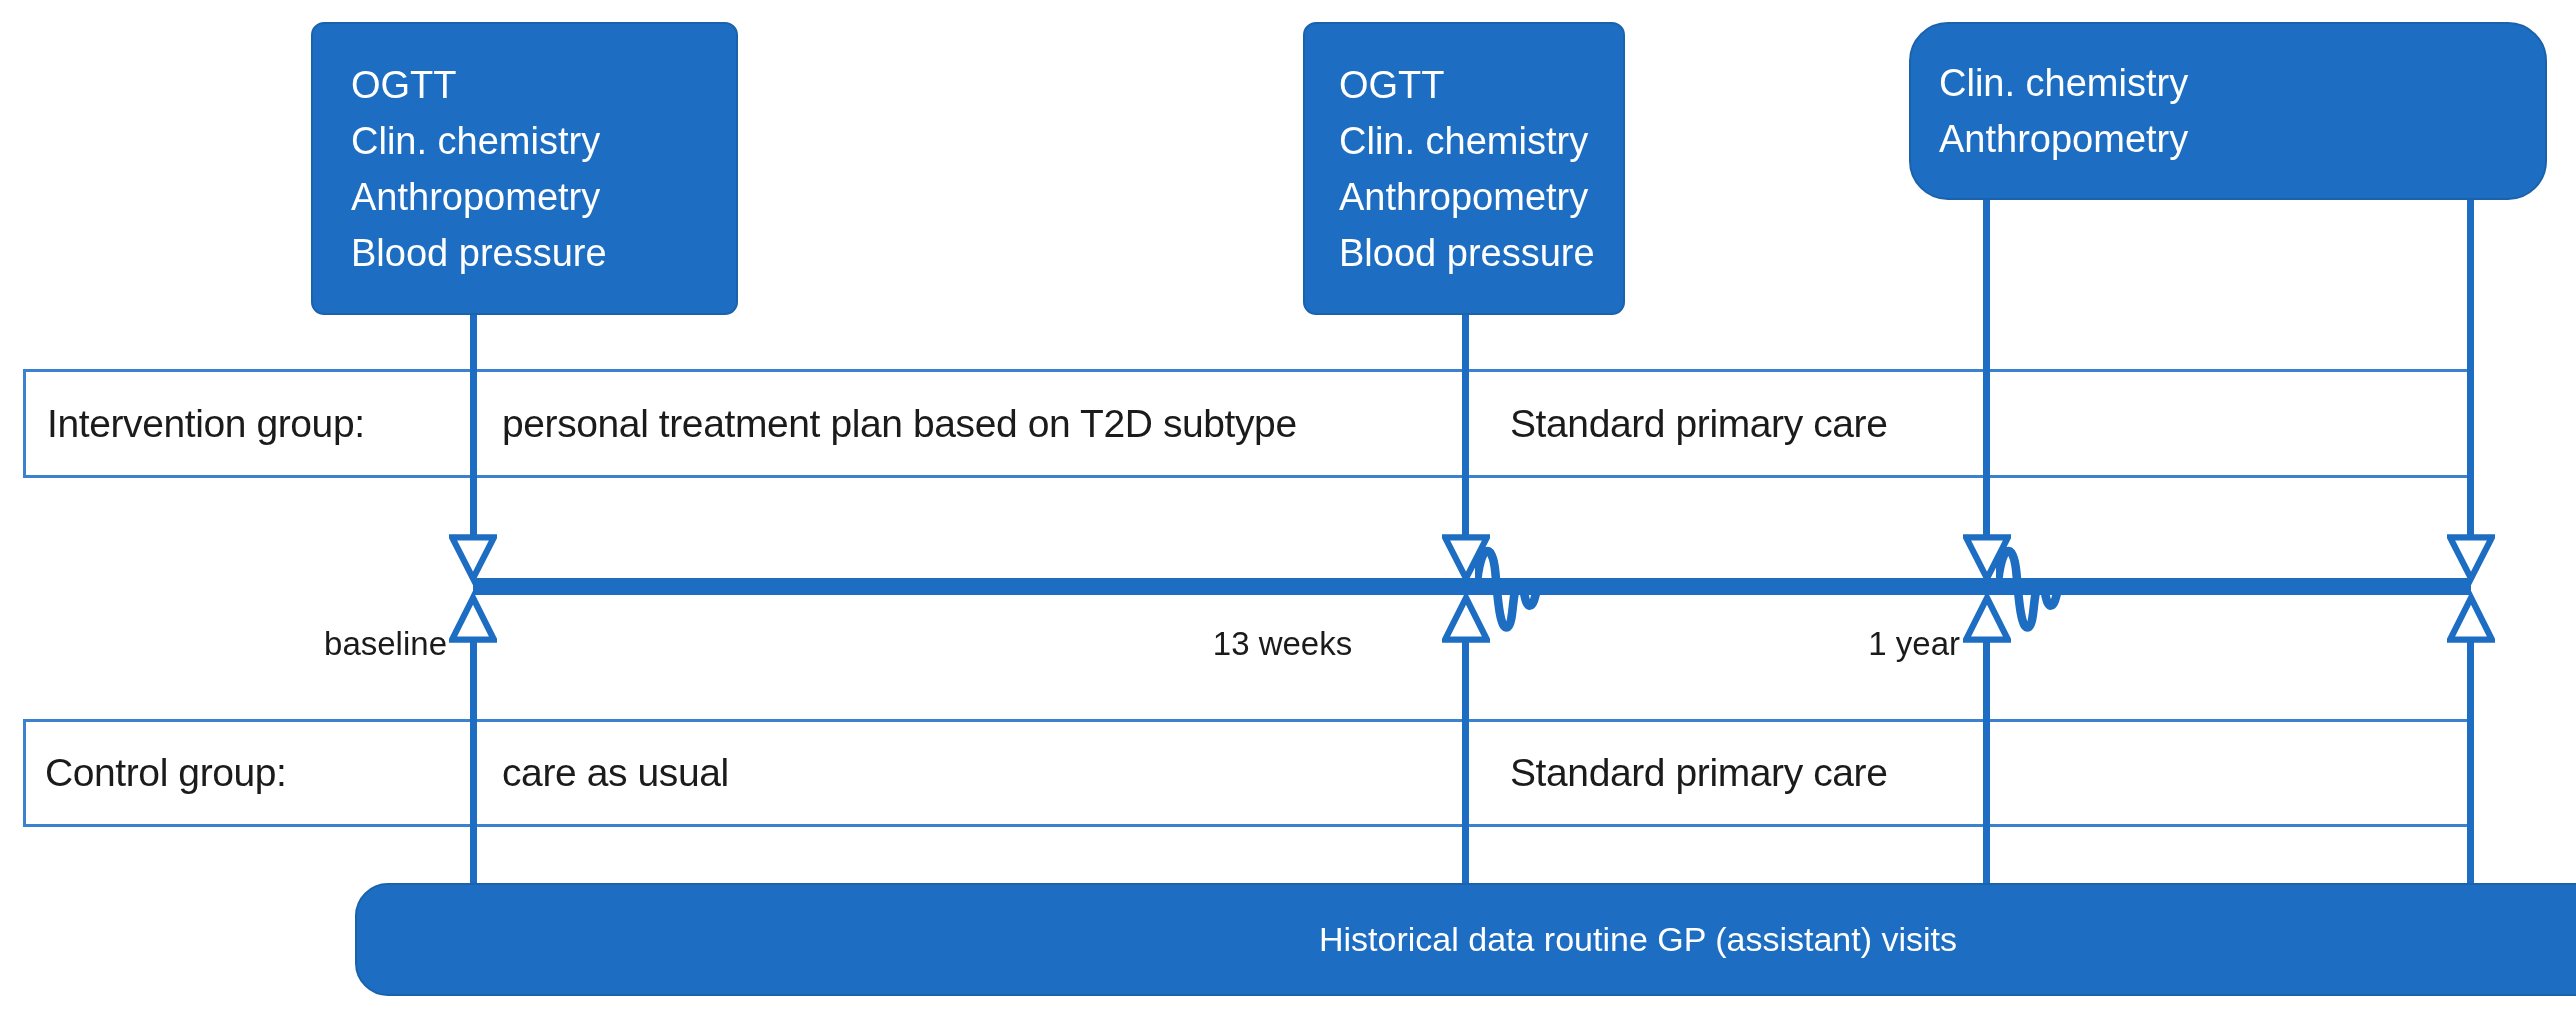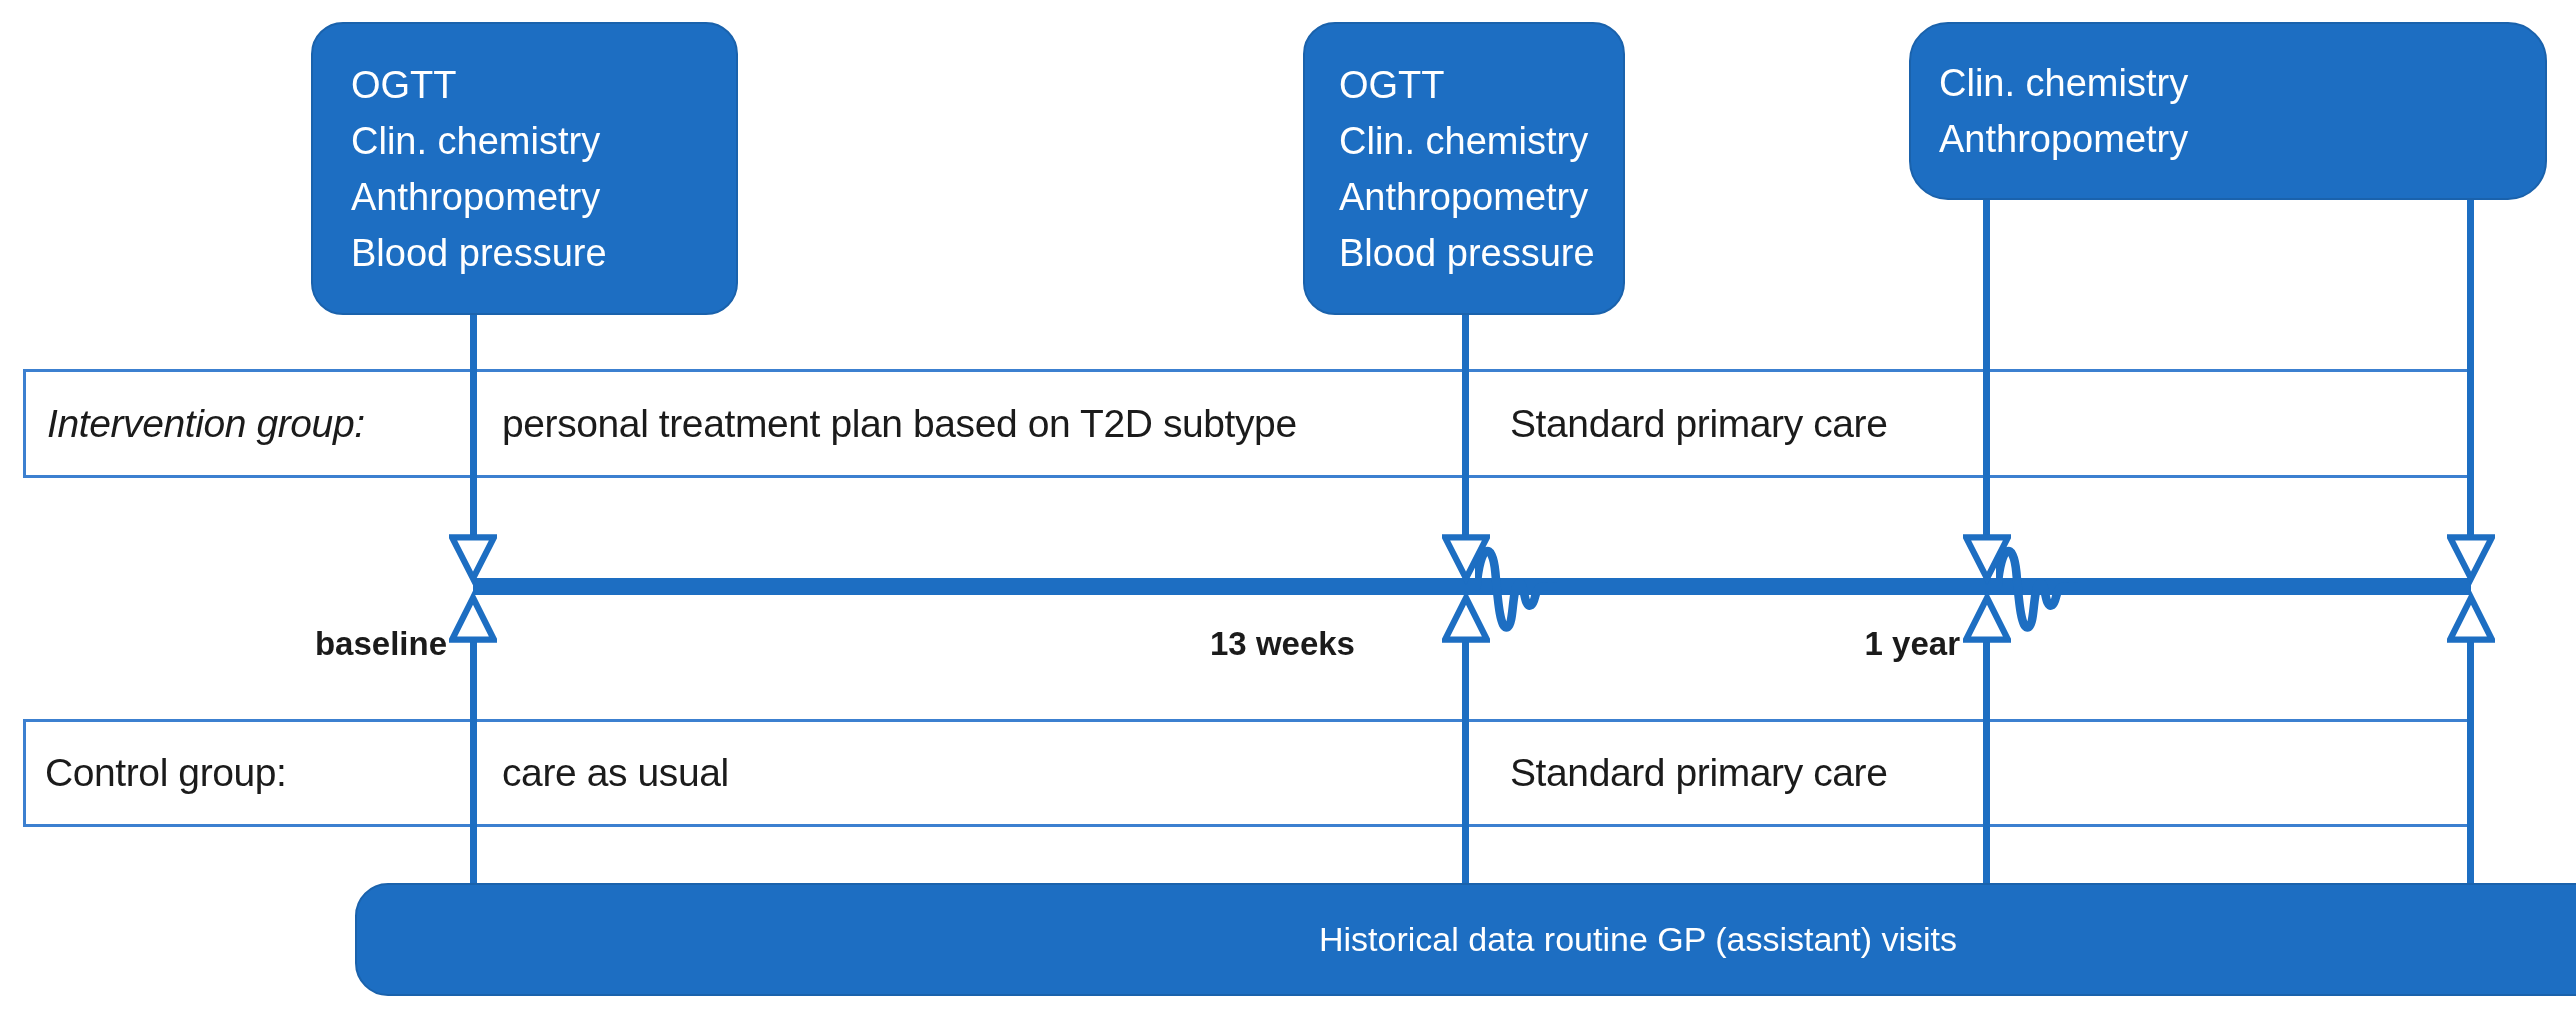--- a/index.html
+++ b/index.html
@@ -15,46 +15,46 @@
   .row-text{
     position:absolute;height:109px;display:flex;align-items:center;
     font-size:39px;letter-spacing:-0.4px;white-space:nowrap;z-index:5;
   }
   
   .timeline-bar{position:absolute;left:473px;top:578px;width:1998px;height:17px;background:#1d6ec2;z-index:2;}
   .connector{position:absolute;width:7px;background:#1d6ec2;z-index:3;}
   .marker-svg{position:absolute;width:48px;height:109px;z-index:6;}
   .squiggle-svg{position:absolute;width:82px;height:109px;z-index:4;}
   .tl-label{
-    position:absolute;width:313px;text-align:right;font-size:33px;z-index:5;white-space:nowrap;font-weight:bold;
+    position:absolute;width:313px;text-align:right;font-size:33px;z-index:5;white-space:nowrap;
   }
   
   .mbox{
     position:absolute;background:#1d6ec2;border:2.3px solid #1a62ac;box-sizing:border-box;
-    border-radius:32px;color:#ffffff;display:flex;flex-direction:column;justify-content:center;
+    border-radius:13px;color:#ffffff;display:flex;flex-direction:column;justify-content:center;
     font-size:38px;line-height:56px;z-index:4;
   }
   .mbox .mline{white-space:nowrap;}
   
   .footer-bar{
     position:absolute;left:355px;top:883px;width:2566px;height:113px;border-radius:33px;
     background:#1d6ec2;border:2.3px solid #1a62ac;box-sizing:border-box;
     display:flex;align-items:center;justify-content:center;
     color:#ffffff;font-size:34px;z-index:4;white-space:nowrap;
   }
 </style>
 </head>
 <body>
 
 <div id="canvas">
 
   <div class="group-row" style="top:369px;"></div>
   <div class="group-row" style="top:719px;height:108px;"></div>
 
-  <div class="row-text" style="left:47px;top:369px;font-style:italic;">Intervention group:</div>
+  <div class="row-text" style="left:47px;top:369px;">Intervention group:</div>
   <div class="row-text" style="left:502px;top:369px;">personal treatment plan based on T2D subtype</div>
   <div class="row-text" style="left:1510px;top:369px;">Standard primary care</div>
 
   <div class="row-text" style="left:502px;top:719px;height:108px;">care as usual</div>
   <div class="row-text" style="left:45px;top:719px;height:108px;">Control group:</div>
   <div class="row-text" style="left:1510px;top:719px;height:108px;">Standard primary care</div>
 
   <div class="timeline-bar"></div>
 
   <div class="connector" style="left:470px;top:313px;height:228px;"></div>

